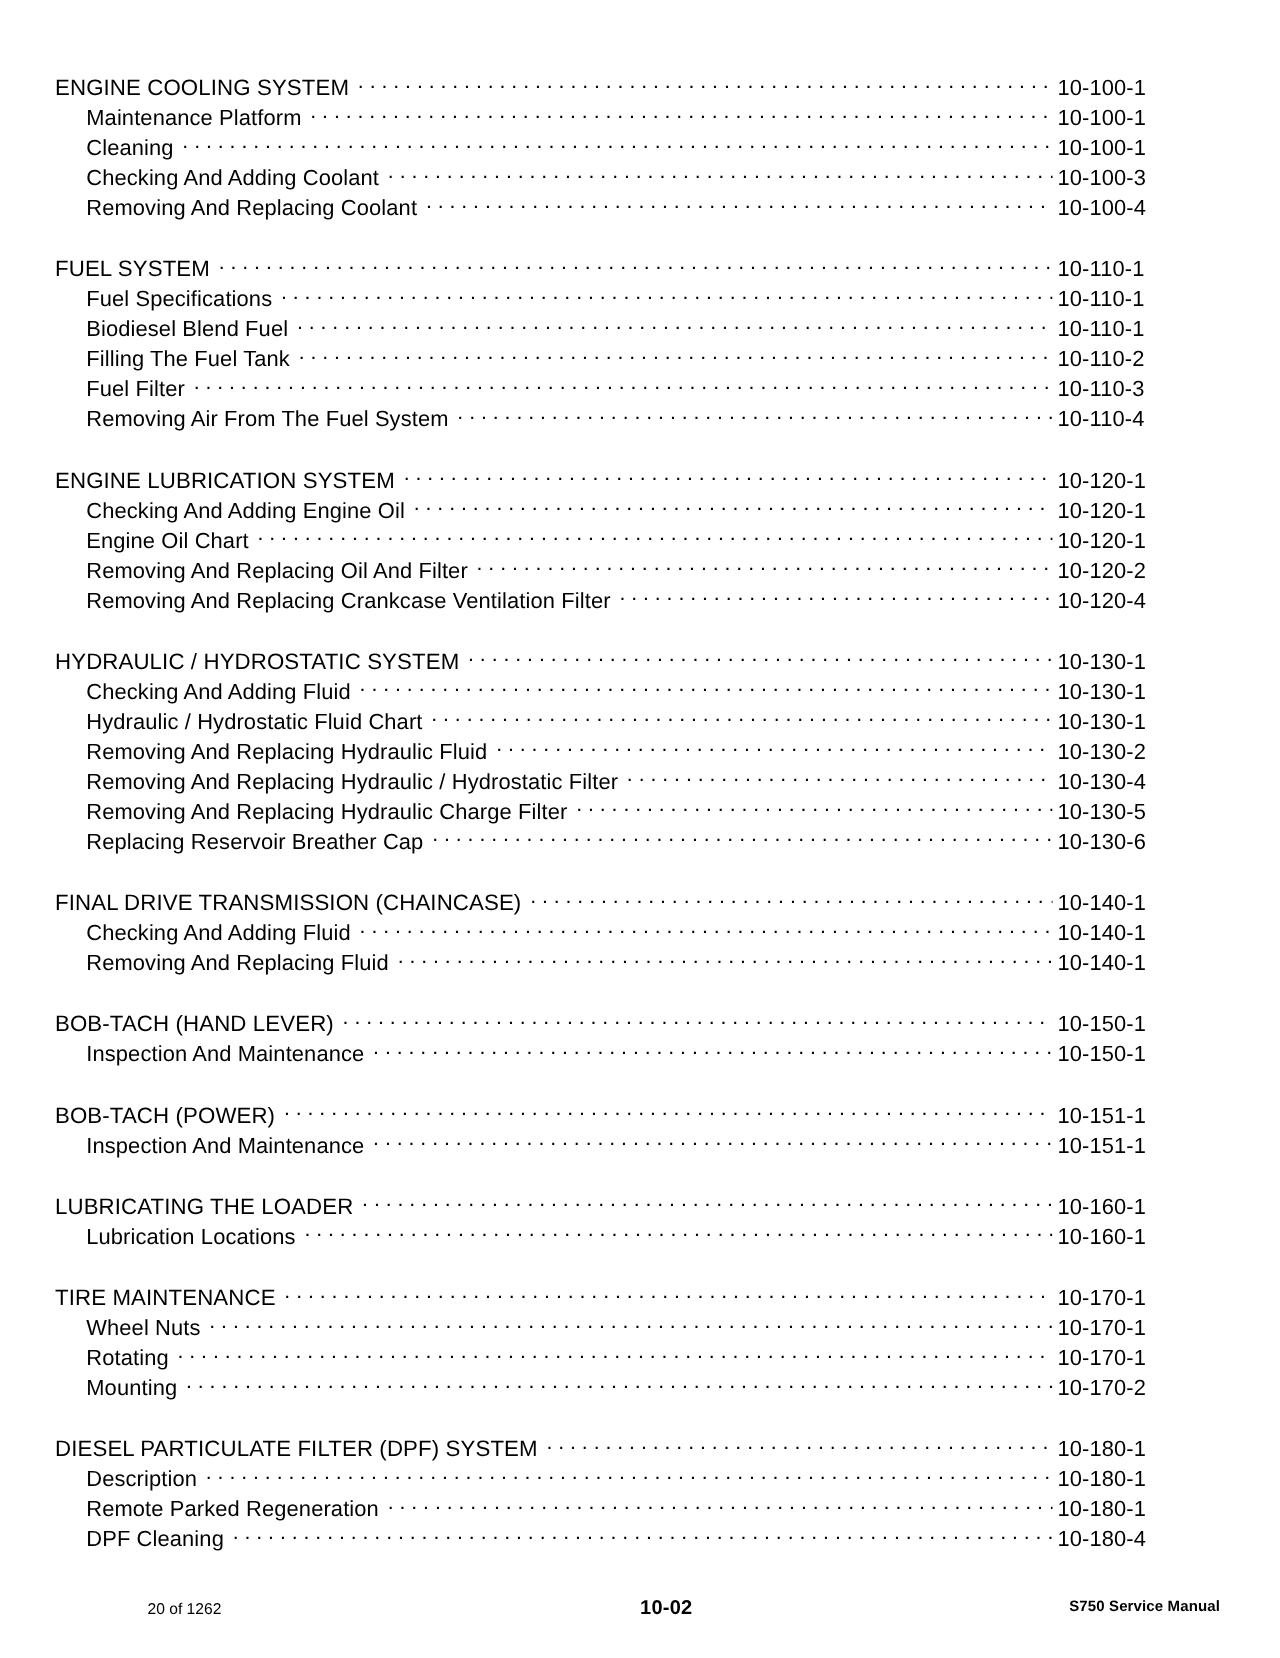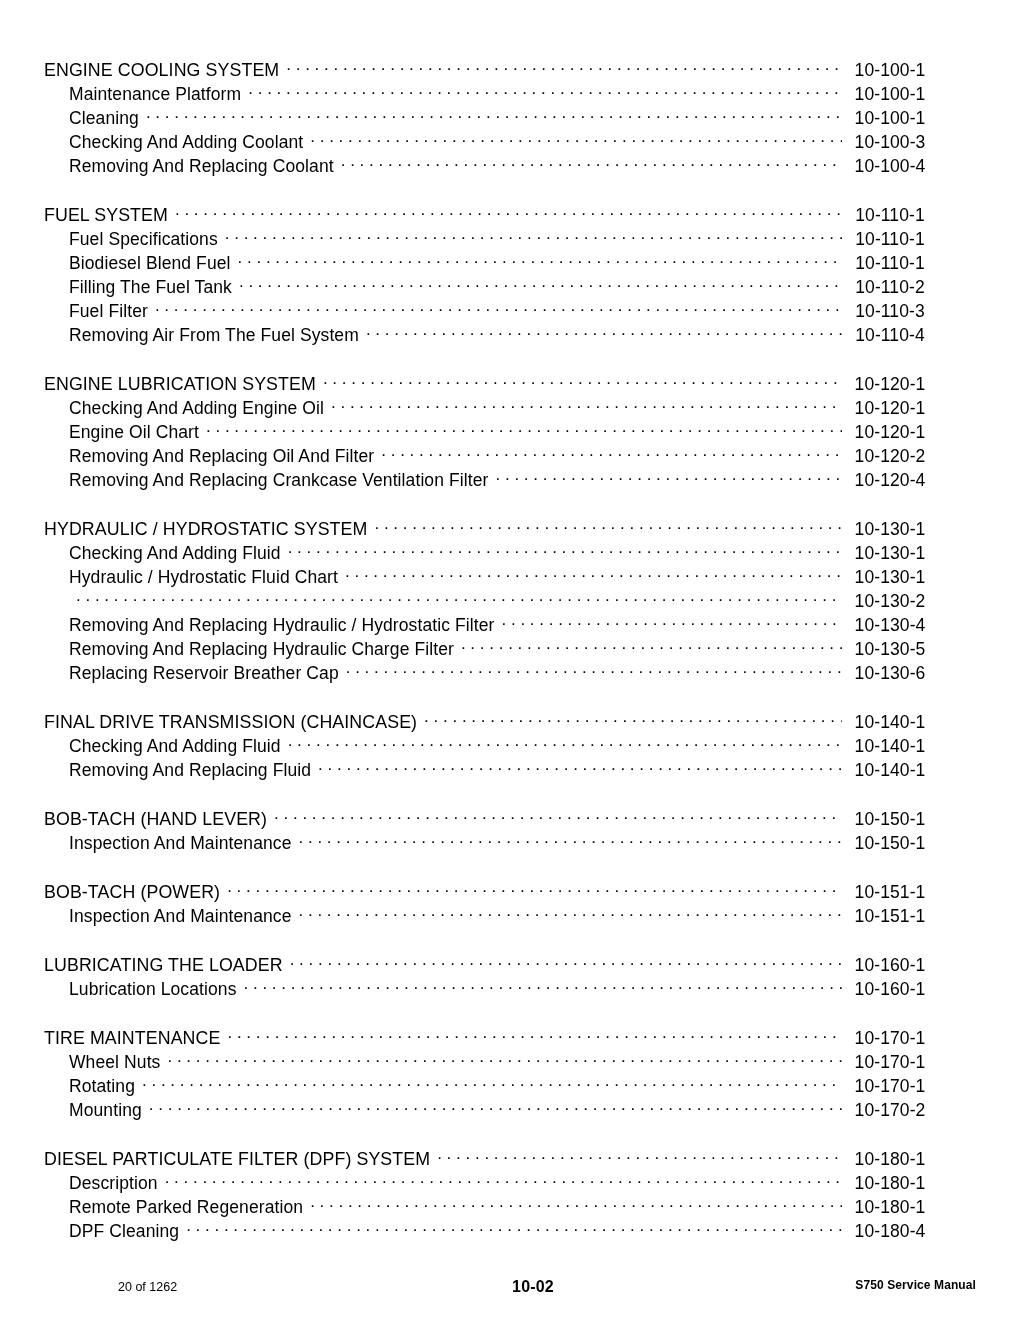--- a/index.html
+++ b/index.html
@@ -65,21 +65,21 @@
     color: #000;
     display: block;
     overflow: hidden;
     white-space: nowrap;
     text-align: left;
     line-height: 22px;
   }
   .pageno {
     flex: 0 0 auto;
     width: 88px;
-    text-align: center;
+    text-align: left;
     font-size: 17.5px;
     letter-spacing: 0.1px;
   }
   .footer {
     position: absolute;
     left: 0;
     right: 0;
     top: 1278px;
     height: 26px;
   }
@@ -210,20 +210,21 @@
           <span class="label">Checking And Adding Fluid</span>
           <span class="leader"></span>
           <span class="pageno">10-130-1</span>
         </div>
         <div class="row sub">
           <span class="label">Hydraulic / Hydrostatic Fluid Chart</span>
           <span class="leader"></span>
           <span class="pageno">10-130-1</span>
         </div>
         <div class="row sub">
+          <span class="label">Removing And Replacing Hydraulic Fluid</span>
           <span class="leader"></span>
           <span class="pageno">10-130-2</span>
         </div>
         <div class="row sub">
           <span class="label">Removing And Replacing Hydraulic / Hydrostatic Filter</span>
           <span class="leader"></span>
           <span class="pageno">10-130-4</span>
         </div>
         <div class="row sub">
           <span class="label">Removing And Replacing Hydraulic Charge Filter</span>

